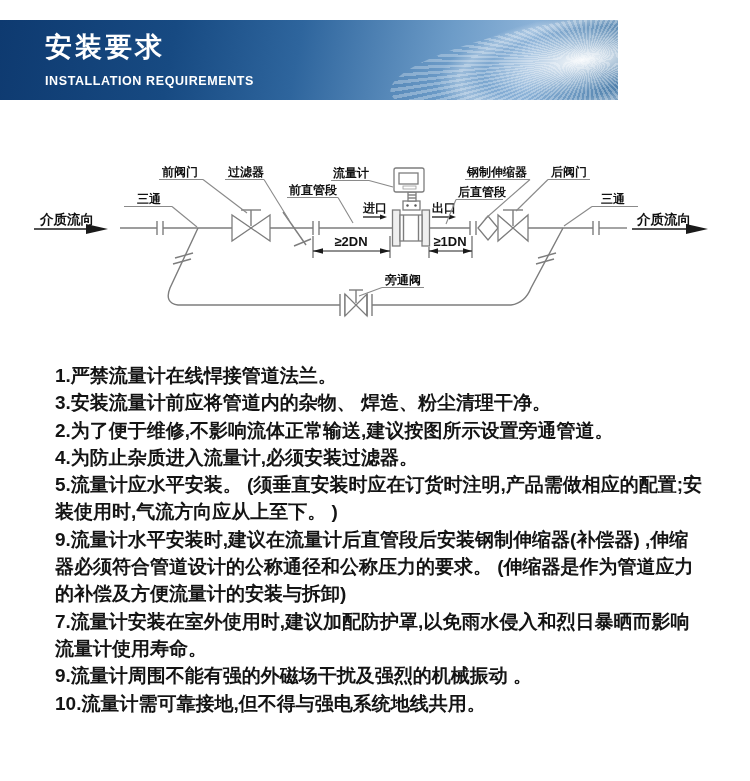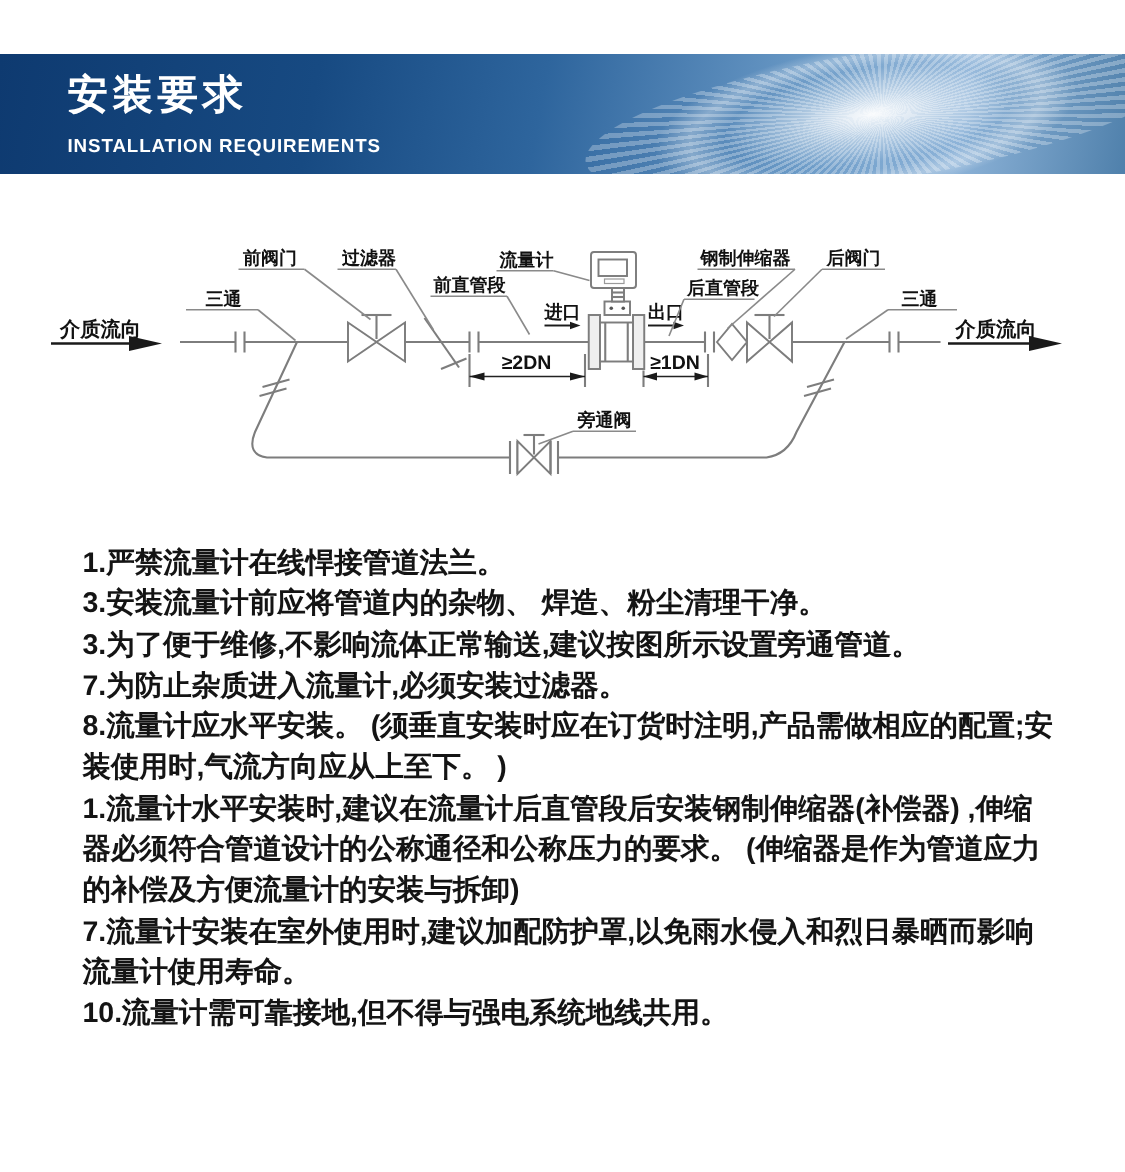--- a/index.html
+++ b/index.html
@@ -1,20 +1,20 @@
 <!DOCTYPE html>
 <html><head>
 <meta charset="utf-8">
 <style>
   html,body{margin:0;padding:0;background:#ffffff;}
   .page{position:relative;width:750px;height:781px;background:#ffffff;overflow:hidden;
         font-family:"Liberation Sans",sans-serif;}
 
   
-  .banner{position:absolute;top:36px;left:0;width:750px;height:80px;overflow:hidden;
+  .banner{position:absolute;top:20px;left:0;width:618px;height:80px;overflow:hidden;
           background:linear-gradient(100deg,#0e3a70 0%,#174a82 28%,#2e659d 48%,#6d9cc8 72%,#8db3d8 85%,#4f80ab 100%);}
   .swirl{position:absolute;left:388px;top:-42px;width:400px;height:166px;border-radius:50%;
          background:repeating-conic-gradient(rgba(255,255,255,0) 0deg 2deg,rgba(255,255,255,.28) 2deg 4deg);
          transform:rotate(-9deg) scaleY(.52);}
   .swirl-ring{position:absolute;left:412px;top:-14px;width:330px;height:116px;border-radius:50%;
          background:radial-gradient(closest-side,rgba(255,255,255,0) 58%,rgba(255,255,255,.30) 72%,rgba(255,255,255,0) 86%);
          transform:rotate(-9deg);}
   .swirl-glow{position:absolute;left:482px;top:8px;width:200px;height:64px;border-radius:50%;
          background:radial-gradient(closest-side,rgba(255,255,255,.96),rgba(255,255,255,.45) 50%,rgba(255,255,255,0) 100%);
          transform:rotate(-9deg);}
@@ -222,21 +222,22 @@
     <text class="flow" x="637" y="84">介质流向</text>
     <g>
       <line x1="632" y1="89" x2="686" y2="89" stroke="#1a1a1a" stroke-width="1.6"></line>
       <polygon class="afill" points="686,84 708,89 686,94"></polygon>
     </g>
   </svg>
 
   <div class="instructions">
     <p>1.严禁流量计在线悍接管道法兰。</p>
     <p>3.安装流量计前应将管道内的杂物、 焊造、粉尘清理干净。</p>
-    <p>3.为了便于维修,不影响流体正常输送,建议按图所示设置旁通管道。</p>
-    <p>7.为防止杂质进入流量计,必须安装过滤器。</p>
-    <p>8.流量计应水平安装。 (须垂直安装时应在订货时注明,产品需做相应的配置;安装使用时,气流方向应从上至下。 )</p>
-    <p>1.流量计水平安装时,建议在流量计后直管段后安装钢制伸缩器(补偿器) ,伸缩器必须符合管道设计的公称通径和公称压力的要求。 (伸缩器是作为管道应力的补偿及方便流量计的安装与拆卸)</p>
+    <p>2.为了便于维修,不影响流体正常输送,建议按图所示设置旁通管道。</p>
+    <p>4.为防止杂质进入流量计,必须安装过滤器。</p>
+    <p>5.流量计应水平安装。 (须垂直安装时应在订货时注明,产品需做相应的配置;安装使用时,气流方向应从上至下。 )</p>
+    <p>9.流量计水平安装时,建议在流量计后直管段后安装钢制伸缩器(补偿器) ,伸缩器必须符合管道设计的公称通径和公称压力的要求。 (伸缩器是作为管道应力的补偿及方便流量计的安装与拆卸)</p>
     <p>7.流量计安装在室外使用时,建议加配防护罩,以免雨水侵入和烈日暴晒而影响流量计使用寿命。</p>
+    <p>9.流量计周围不能有强的外磁场干扰及强烈的机械振动 。</p>
     <p>10.流量计需可靠接地,但不得与强电系统地线共用。</p>
   </div>
 
 </div>
 
 </body></html>

